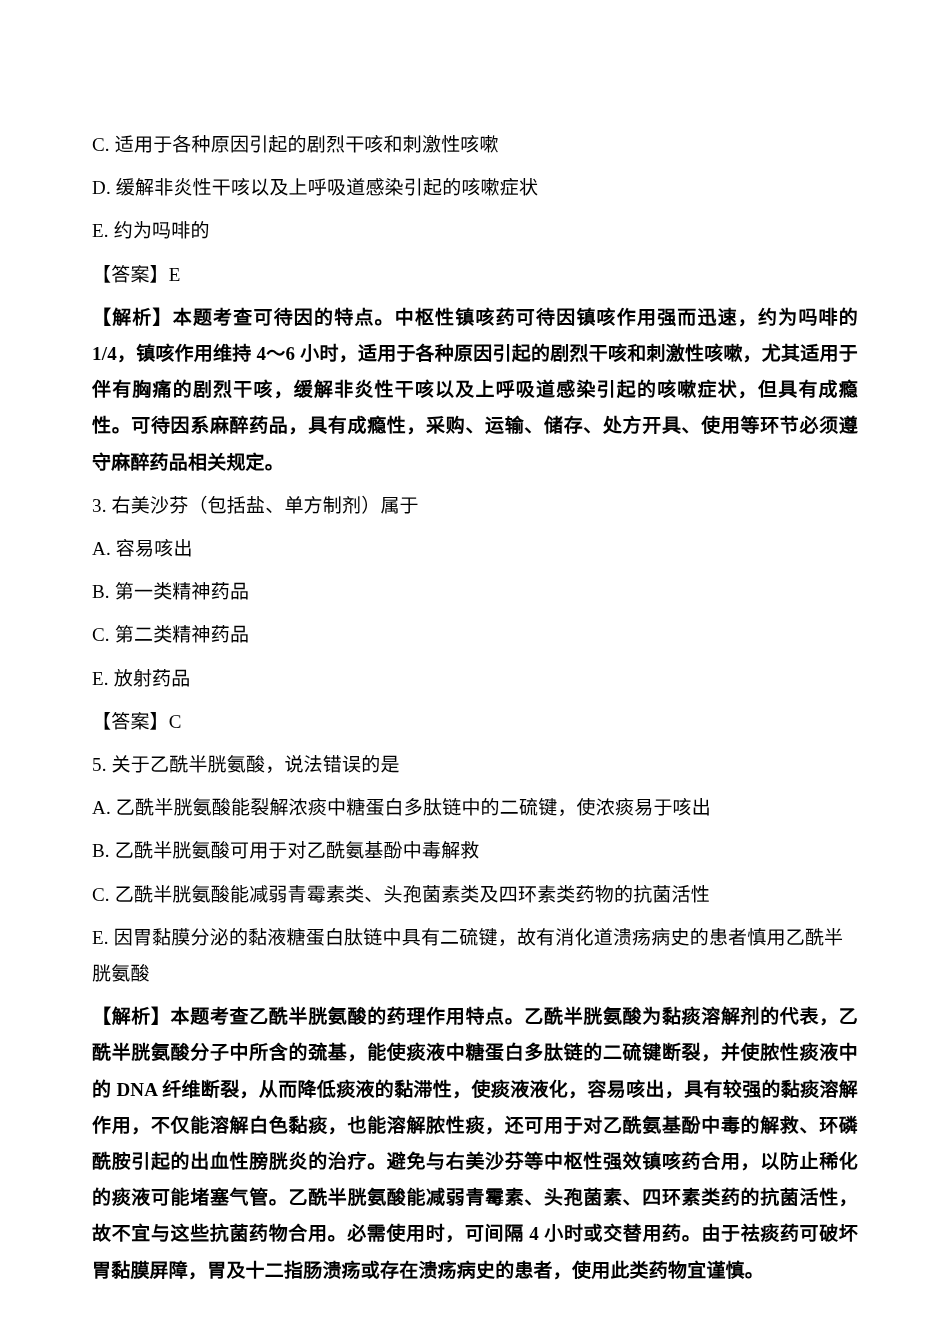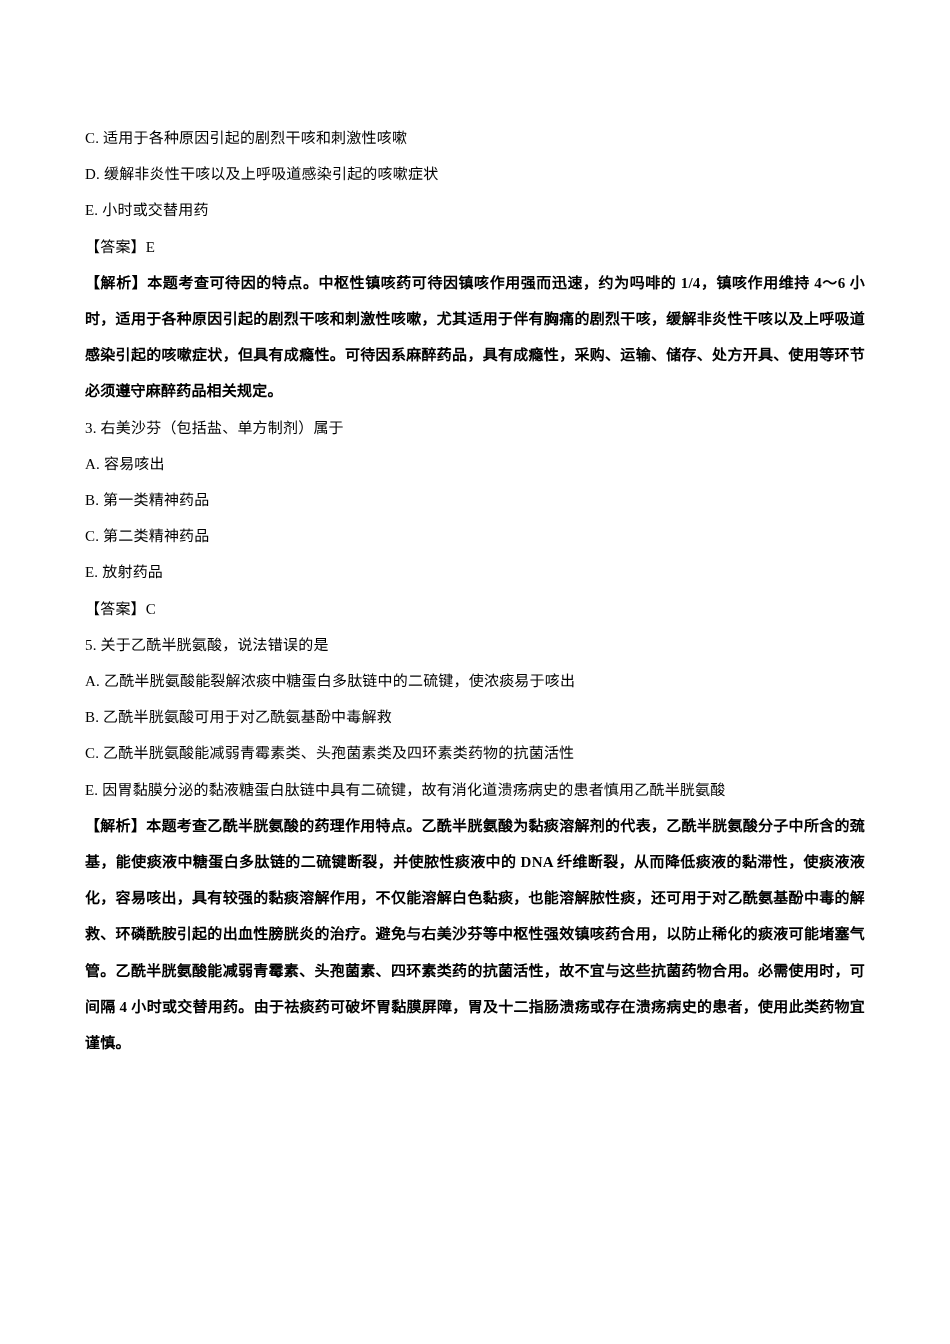--- a/index.html
+++ b/index.html
@@ -23,41 +23,41 @@
     height: 1344px;
     background: #ffffff;
   }
   .content {
     position: absolute;
     left: 85px;
     top: 120px;
     width: 780px;
   }
   .line {
-    margin: 0;
+    margin: 7px;
     padding: 0;
-    font-size: 15px;
+    font-size: 19px;
     line-height: 36.2px;
     letter-spacing: 0.2px;
   }
   .justify {
     text-align: justify;
     text-justify: inter-ideograph;
     font-weight: bold;
   }
 </style>
 </head>
 <body>
 
 <div class="page">
   <div class="content">
 
     <p class="line">C. 适用于各种原因引起的剧烈干咳和刺激性咳嗽</p>
     <p class="line">D. 缓解非炎性干咳以及上呼吸道感染引起的咳嗽症状</p>
-    <p class="line">E. 小时或交替用药</p>
+    <p class="line">E. 约为吗啡的</p>
     <p class="line">【答案】E</p>
     <p class="line justify">【解析】本题考查可待因的特点。中枢性镇咳药可待因镇咳作用强而迅速，约为吗啡的 1/4，镇咳作用维持 4～6 小时，适用于各种原因引起的剧烈干咳和刺激性咳嗽，尤其适用于伴有胸痛的剧烈干咳，缓解非炎性干咳以及上呼吸道感染引起的咳嗽症状，但具有成瘾性。可待因系麻醉药品，具有成瘾性，采购、运输、储存、处方开具、使用等环节必须遵守麻醉药品相关规定。</p>
 
     <p class="line">3. 右美沙芬（包括盐、单方制剂）属于</p>
     <p class="line">A. 容易咳出</p>
     <p class="line">B. 第一类精神药品</p>
     <p class="line">C. 第二类精神药品</p>
     <p class="line">E. 放射药品</p>
     <p class="line">【答案】C</p>
 

